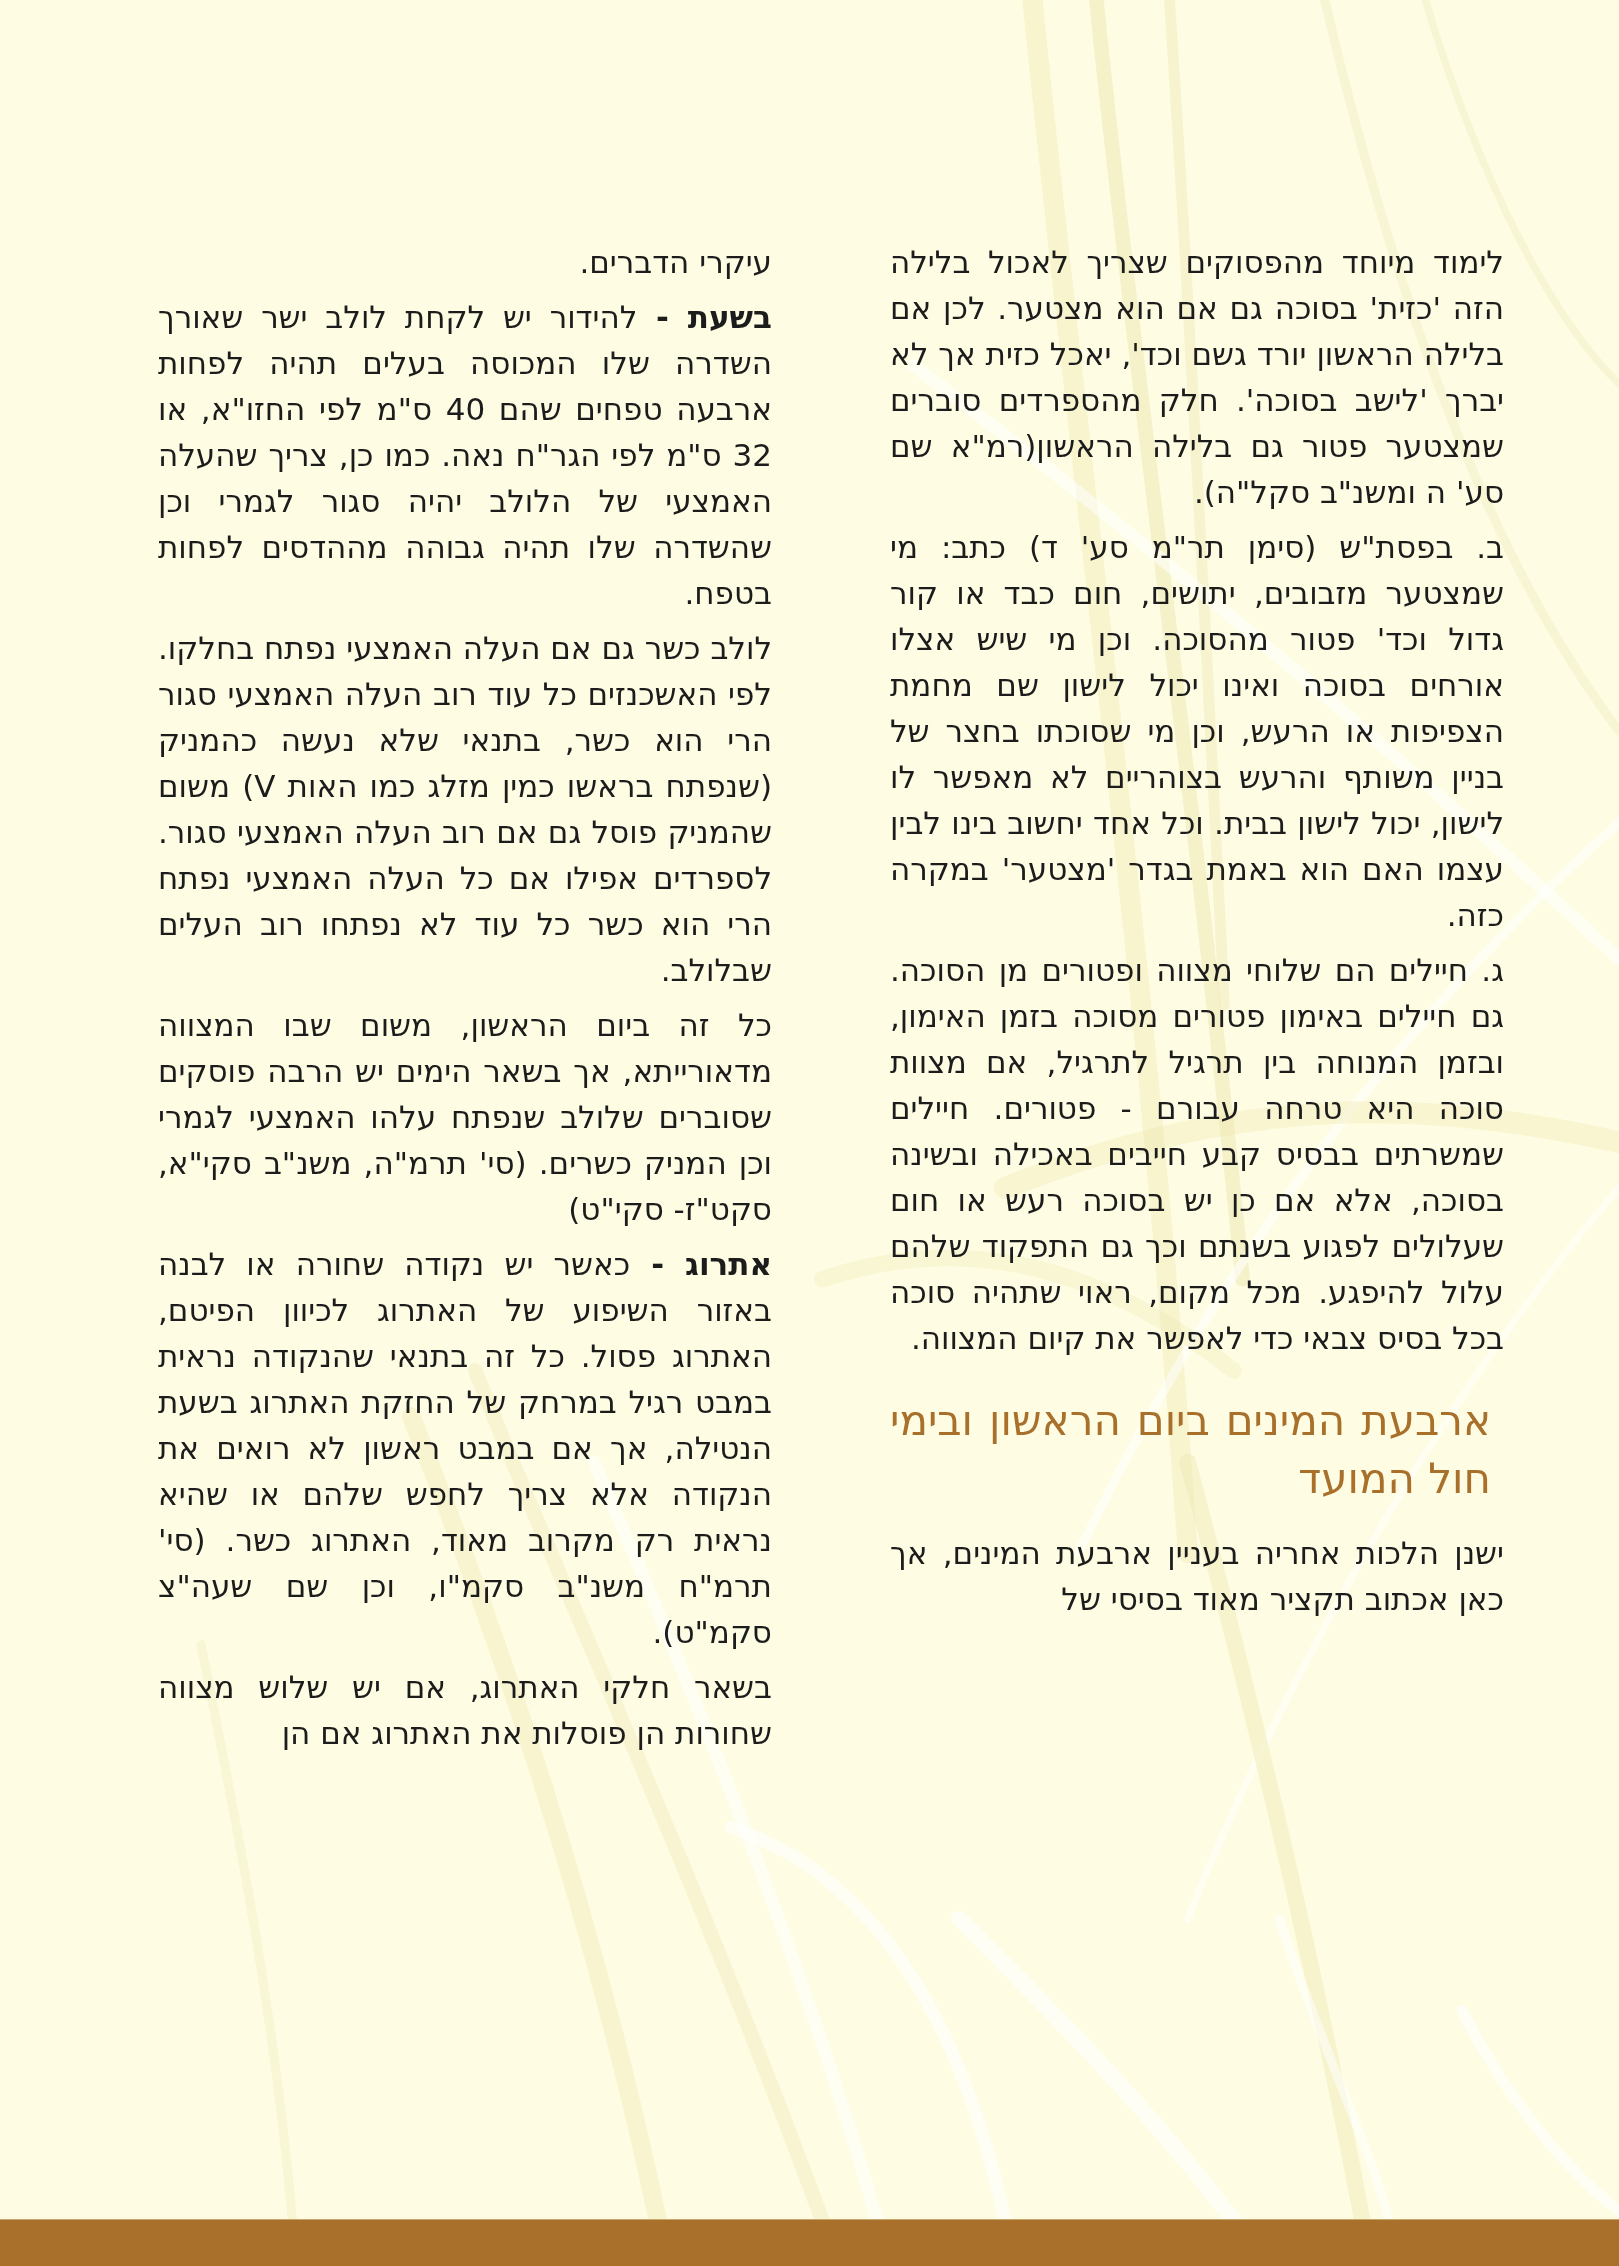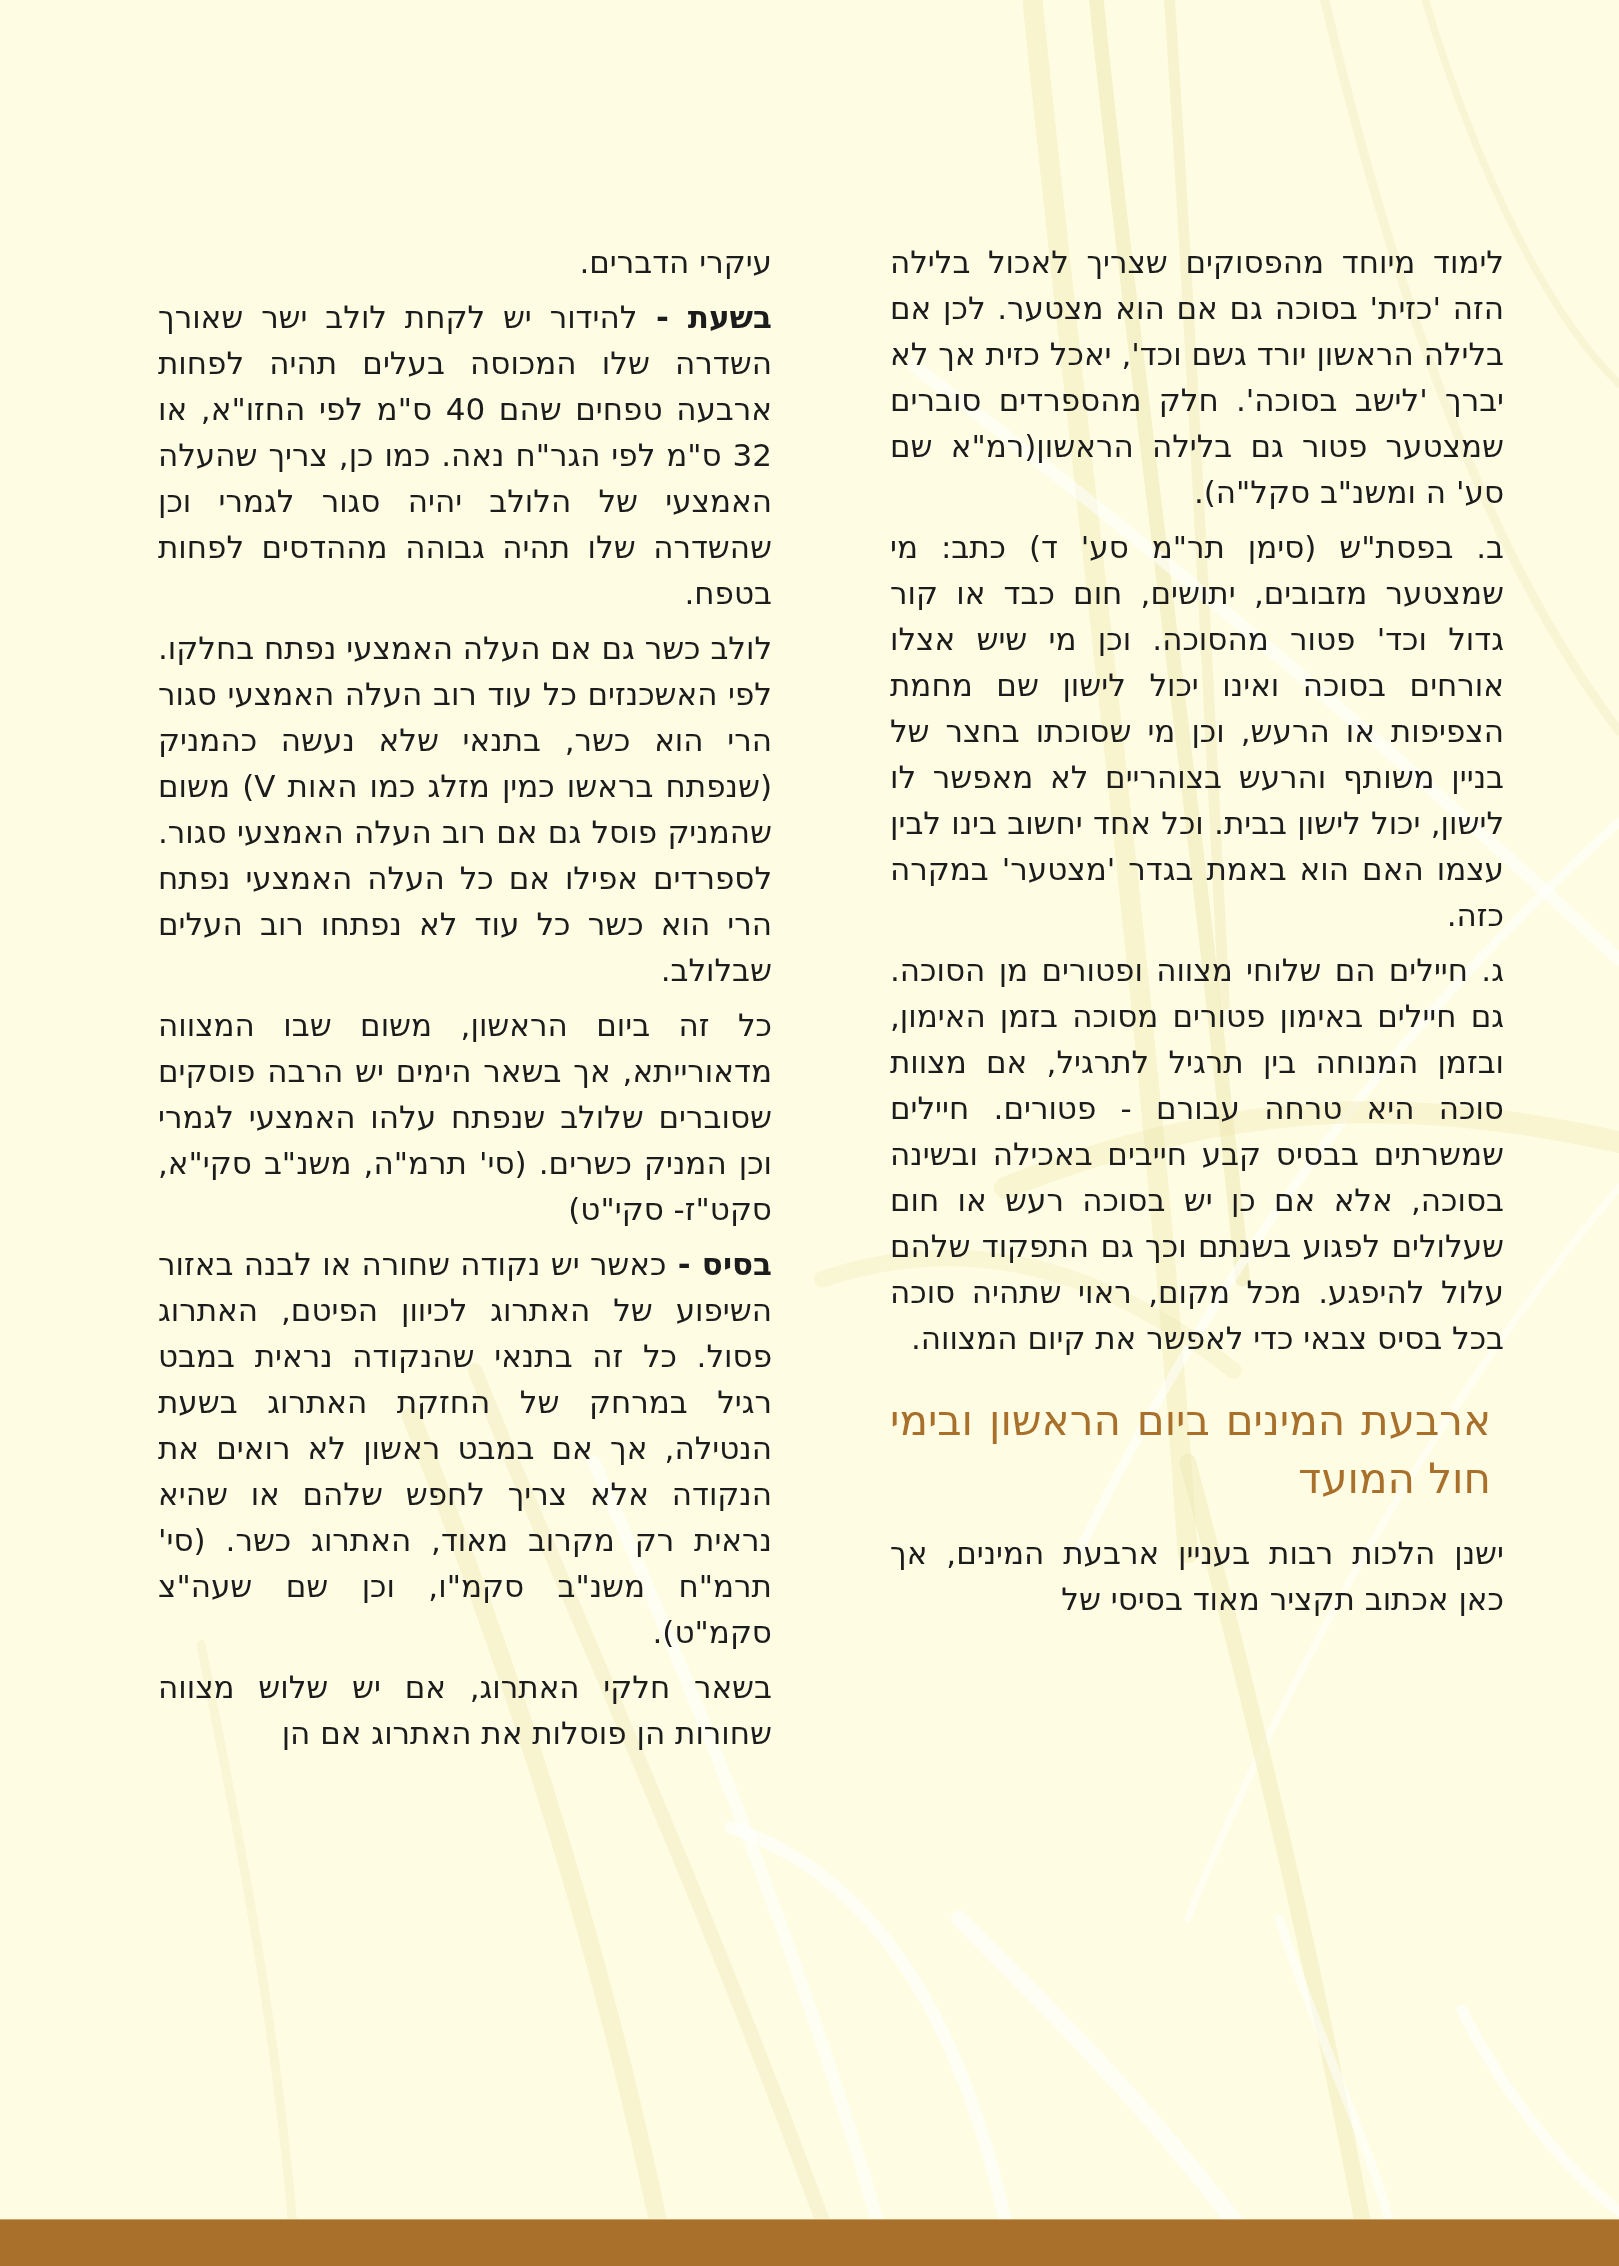--- a/index.html
+++ b/index.html
@@ -89,28 +89,28 @@
   </g>
 </svg>
 
 <div class="page">
 
   <div class="column col-right">
     <p class="para">לימוד מיוחד מהפסוקים שצריך לאכול בלילה הזה 'כזית' בסוכה גם אם הוא מצטער. לכן אם בלילה הראשון יורד גשם וכד', יאכל כזית אך לא יברך 'לישב בסוכה'. חלק מהספרדים סוברים שמצטער פטור גם בלילה הראשון(רמ"א שם סע' ה ומשנ"ב סקל"ה).</p>
     <p class="para">ב. בפסת"ש (סימן תר"מ סע' ד) כתב: מי שמצטער מזבובים, יתושים, חום כבד או קור גדול וכד' פטור מהסוכה. וכן מי שיש אצלו אורחים בסוכה ואינו יכול לישון שם מחמת הצפיפות או הרעש, וכן מי שסוכתו בחצר של בניין משותף והרעש בצוהריים לא מאפשר לו לישון, יכול לישון בבית. וכל אחד יחשוב בינו לבין עצמו האם הוא באמת בגדר 'מצטער' במקרה כזה.</p>
     <p class="para">ג. חיילים הם שלוחי מצווה ופטורים מן הסוכה. גם חיילים באימון פטורים מסוכה בזמן האימון, ובזמן המנוחה בין תרגיל לתרגיל, אם מצוות סוכה היא טרחה עבורם - פטורים. חיילים שמשרתים בבסיס קבע חייבים באכילה ובשינה בסוכה, אלא אם כן יש בסוכה רעש או חום שעלולים לפגוע בשנתם וכך גם התפקוד שלהם עלול להיפגע. מכל מקום, ראוי שתהיה סוכה בכל בסיס צבאי כדי לאפשר את קיום המצווה.</p>
     <h2 class="section-heading">ארבעת המינים ביום הראשון ובימי חול המועד</h2>
-    <p class="para">ישנן הלכות רבות בעניין ארבעת המינים, אך כאן אכתוב תקציר מאוד בסיסי של</p>
+    <p class="para">ישנן הלכות אחריה בעניין ארבעת המינים, אך כאן אכתוב תקציר מאוד בסיסי של</p>
   </div>
 
   <div class="column col-left">
     <p class="para">עיקרי הדברים.</p>
     <p class="para"><b>בשעת</b><b> - </b><span>להידור יש לקחת לולב ישר שאורך השדרה שלו המכוסה בעלים תהיה לפחות ארבעה טפחים שהם 40 ס"מ לפי החזו"א, או 32 ס"מ לפי הגר"ח נאה. כמו כן, צריך שהעלה האמצעי של הלולב יהיה סגור לגמרי וכן שהשדרה שלו תהיה גבוהה מההדסים לפחות בטפח.</span></p>
     <p class="para">לולב כשר גם אם העלה האמצעי נפתח בחלקו. לפי האשכנזים כל עוד רוב העלה האמצעי סגור הרי הוא כשר, בתנאי שלא נעשה כהמניק (שנפתח בראשו כמין מזלג כמו האות V) משום שהמניק פוסל גם אם רוב העלה האמצעי סגור. לספרדים אפילו אם כל העלה האמצעי נפתח הרי הוא כשר כל עוד לא נפתחו רוב העלים שבלולב.</p>
     <p class="para">כל זה ביום הראשון, משום שבו המצווה מדאורייתא, אך בשאר הימים יש הרבה פוסקים שסוברים שלולב שנפתח עלהו האמצעי לגמרי וכן המניק כשרים. (סי' תרמ"ה, משנ"ב סקי"א, סקט"ז- סקי"ט)</p>
-    <p class="para"><b>בסיס</b><b> -  </b><span>כאשר יש נקודה שחורה או לבנה באזור השיפוע של האתרוג לכיוון הפיטם, האתרוג פסול. כל זה בתנאי שהנקודה נראית במבט רגיל במרחק של החזקת האתרוג בשעת הנטילה, אך אם במבט ראשון לא רואים את הנקודה אלא צריך לחפש שלהם או שהיא נראית רק מקרוב מאוד, האתרוג כשר. (סי' תרמ"ח משנ"ב סקמ"ו, וכן שם שעה"צ סקמ"ט).</span></p>
+    <p class="para"><b>אתרוג</b><b> -  </b><span>כאשר יש נקודה שחורה או לבנה באזור השיפוע של האתרוג לכיוון הפיטם, האתרוג פסול. כל זה בתנאי שהנקודה נראית במבט רגיל במרחק של החזקת האתרוג בשעת הנטילה, אך אם במבט ראשון לא רואים את הנקודה אלא צריך לחפש שלהם או שהיא נראית רק מקרוב מאוד, האתרוג כשר. (סי' תרמ"ח משנ"ב סקמ"ו, וכן שם שעה"צ סקמ"ט).</span></p>
     <p class="para">בשאר חלקי האתרוג, אם יש שלוש מצווה שחורות הן פוסלות את האתרוג אם הן</p>
   </div>
 
 </div>
 
 <div class="footer-bar"></div>
 
 
 </body></html>

